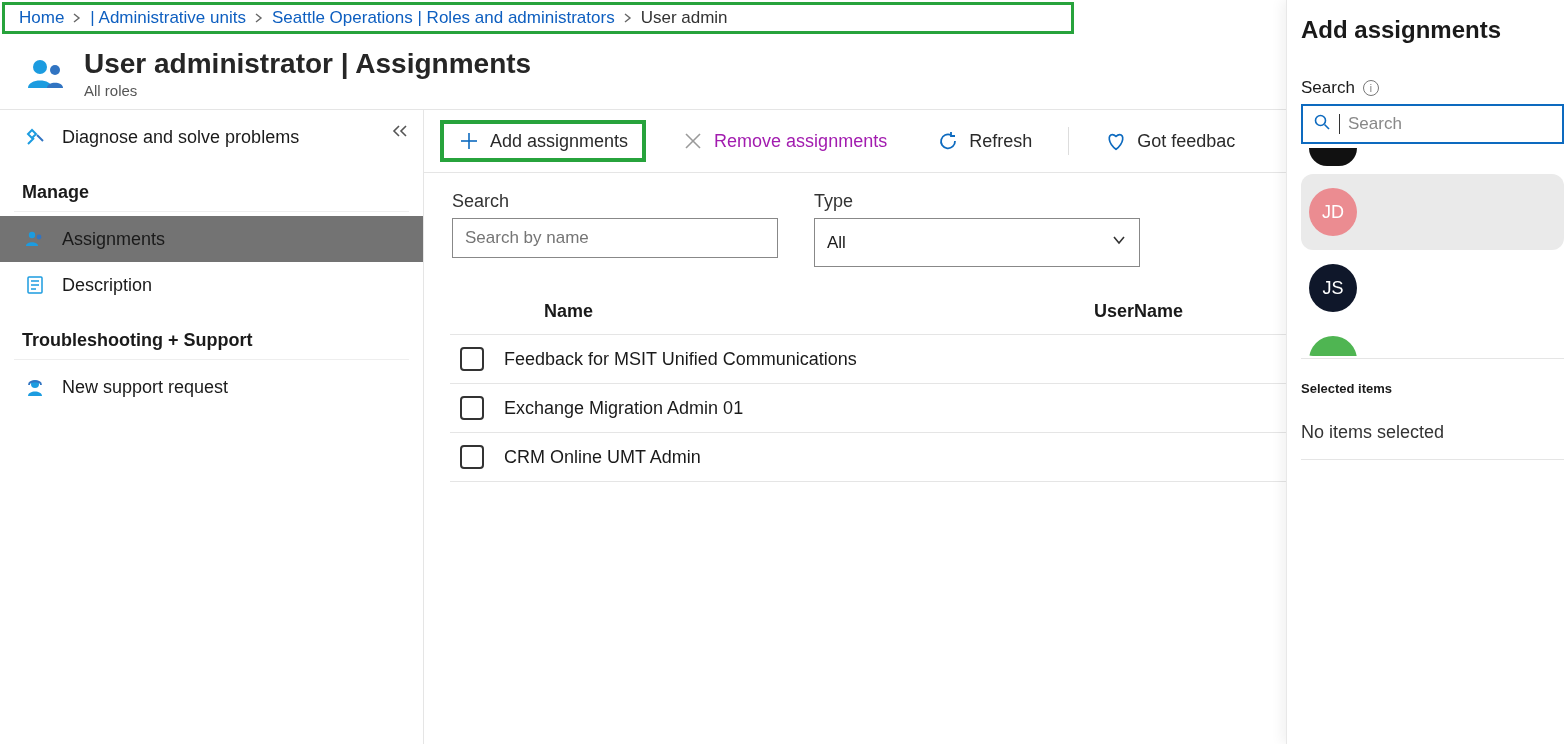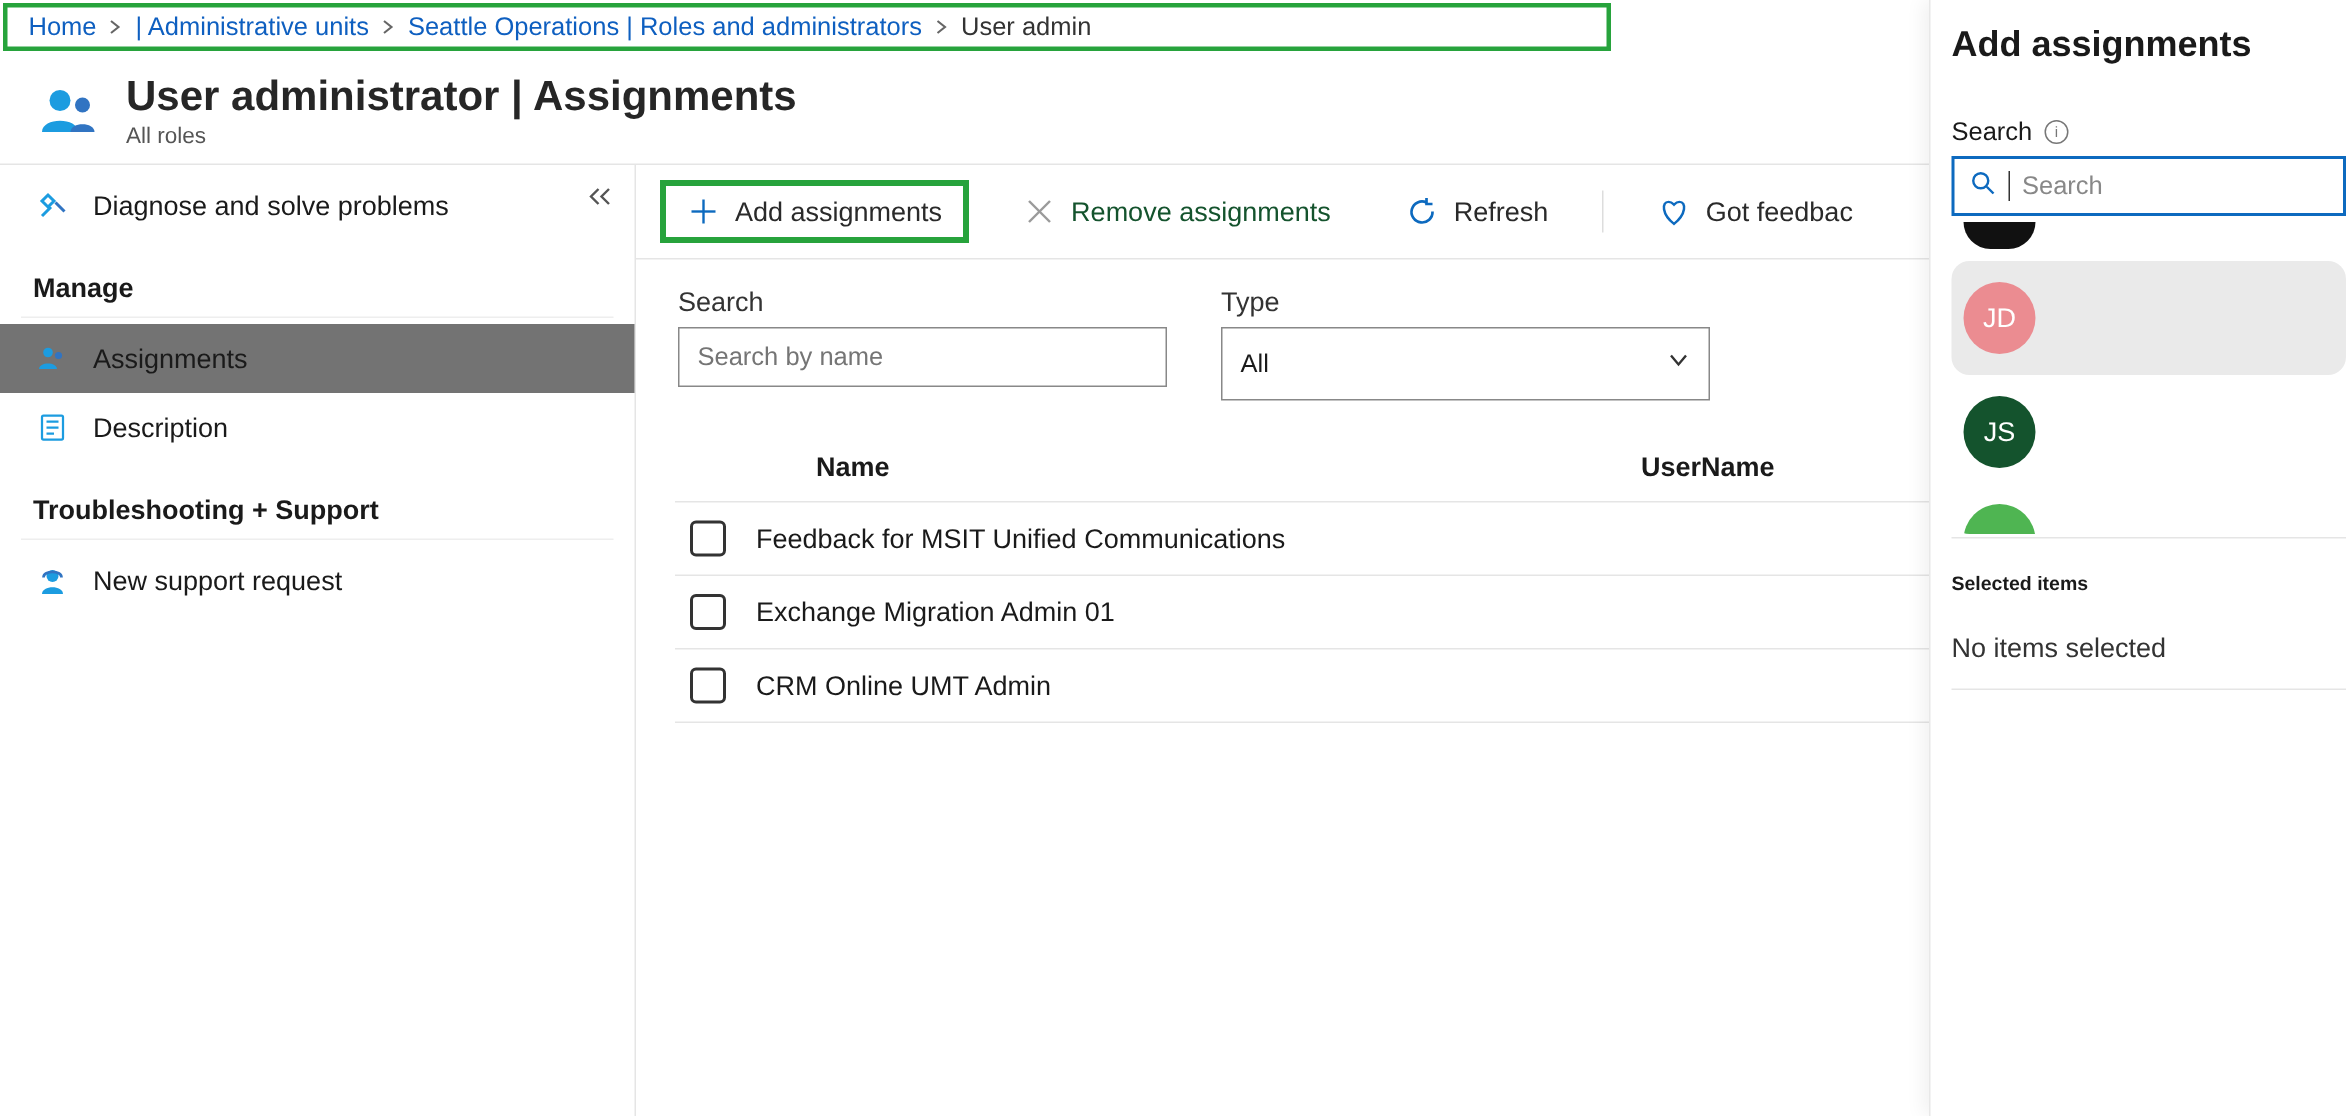--- a/index.html
+++ b/index.html
@@ -113,21 +113,21 @@
     gap: 10px;
     padding: 6px 14px;
     font-size: 18px;
     cursor: pointer;
     color: #2a2a2a;
     white-space: nowrap;
   }
   .toolbar .btn.highlight {
     border: 4px solid #27a33c;
   }
-  .toolbar .btn.disabled { color: #14532d; cursor: default; }
+  .toolbar .btn.disabled { color: #a21caf; cursor: default; }
   .toolbar .vsep { width:1px; height:28px; background:#ddd; }
   .tb-icon { width:22px; height:22px; display:flex; align-items:center; justify-content:center; }
 
   .filters {
     display: flex;
     gap: 36px;
     padding: 18px 28px 6px 28px;
   }
   .filter-block { display:flex; flex-direction:column; gap:6px; }
   .filter-label { font-size: 18px; color:#333; }
@@ -236,21 +236,21 @@
   .result-row.partial-top { padding-top:0; padding-bottom:8px; }
   .result-row.partial-bot { padding-bottom:0; height:30px; overflow:hidden; }
   .avatar {
     width:48px; height:48px; border-radius:50%;
     display:flex; align-items:center; justify-content:center;
     color:#fff; font-size:18px; font-weight:400;
     flex-shrink:0;
   }
   .avatar.dark { background:#111; height:18px; width:48px; border-radius: 0 0 30px 30px; }
   .avatar.pink { background:#eb8c91; }
-  .avatar.orange { background:#14532d; }
+  .avatar.orange { background:#0f172a; }
   .avatar.green { background:#4fb552; height:24px; width:48px; border-radius:30px 30px 0 0; }
 
   .selected-section { border-top:1px solid #e5e5e5; margin-top:2px; padding-top:22px; }
   .selected-title { font-size:13px; font-weight:600; margin-bottom:26px; }
   .selected-empty { font-size:18px; color:#333; padding-bottom:16px; border-bottom:1px solid #e5e5e5; }
 </style>
 </head>
 <body>
 
 <div class="breadcrumb">

